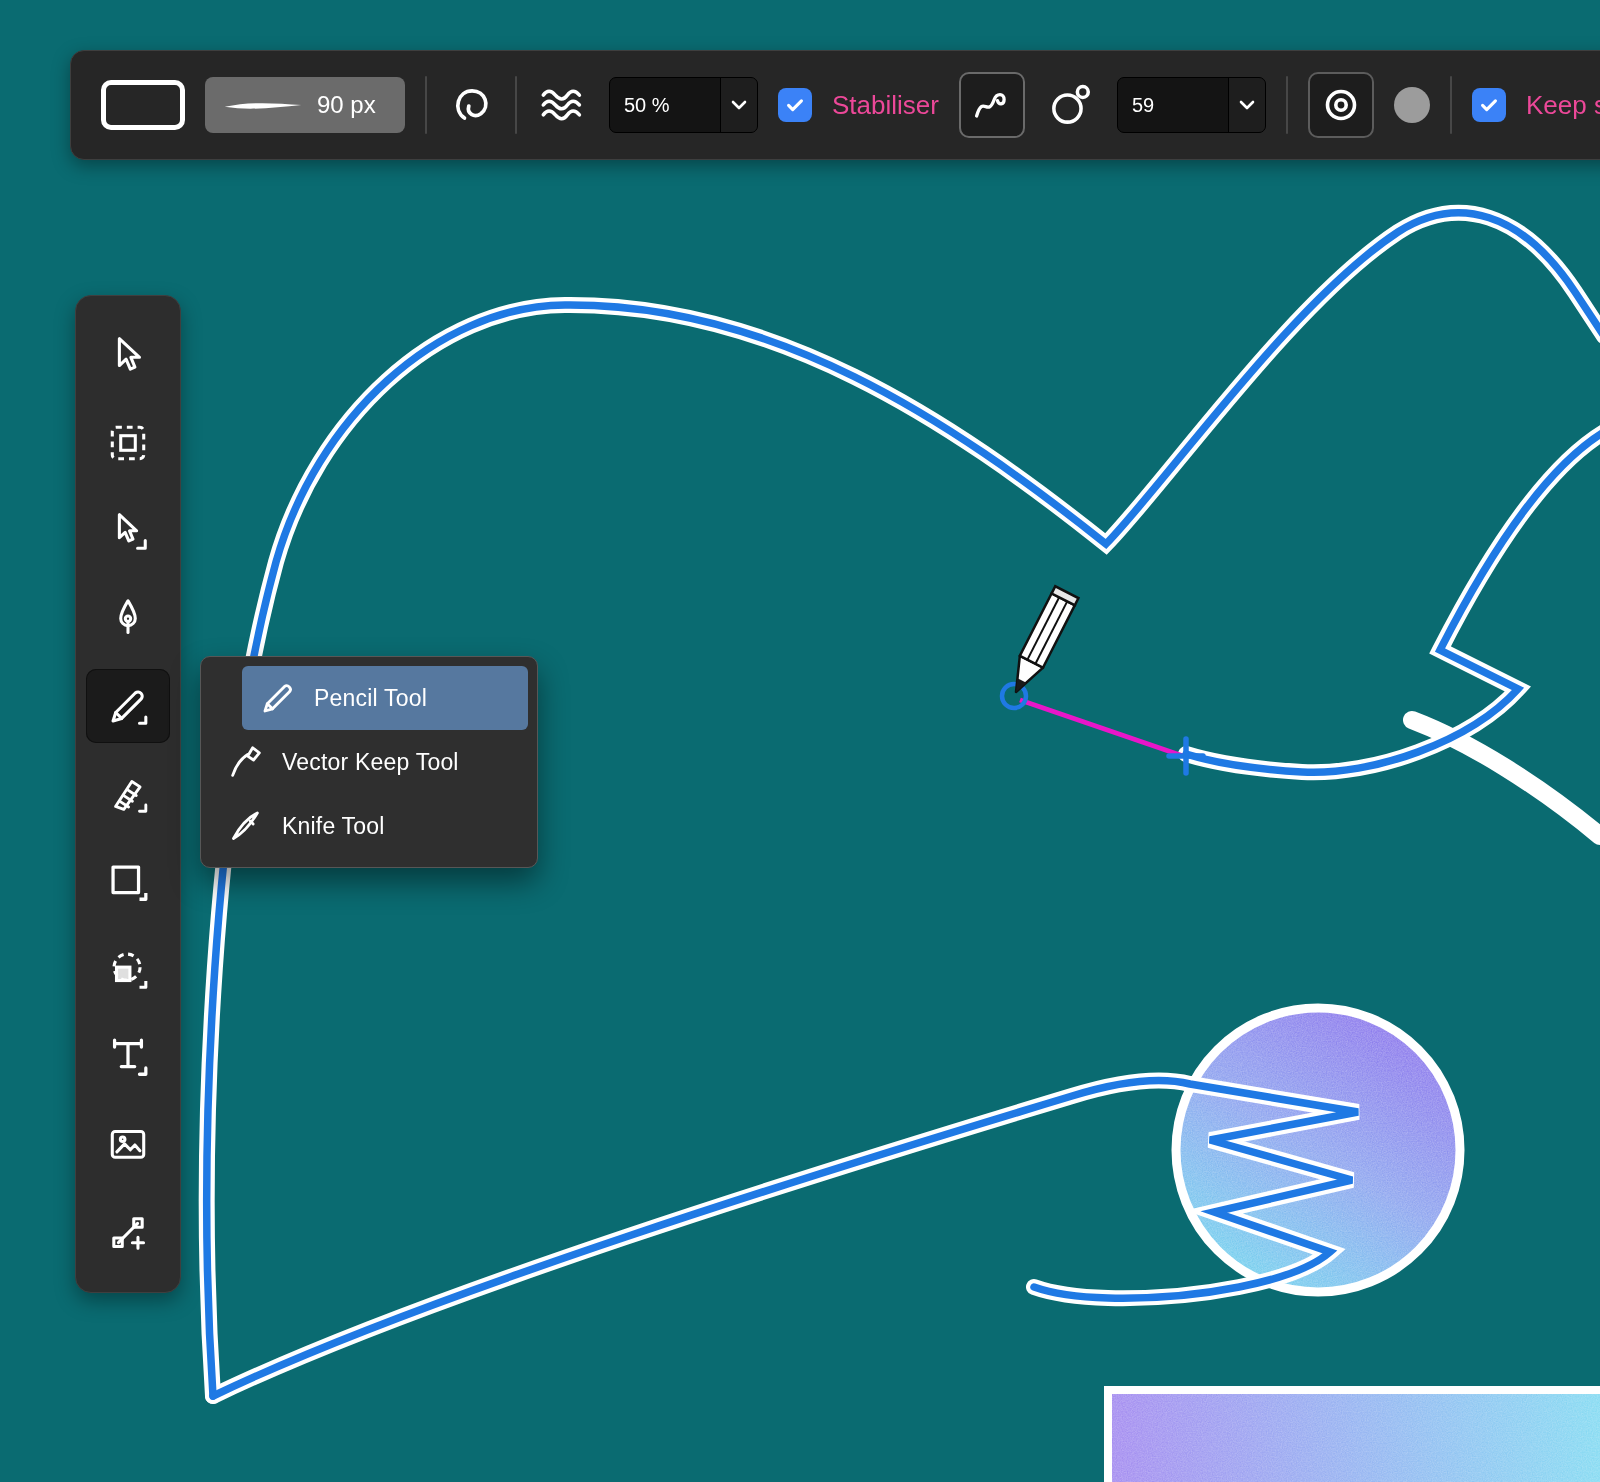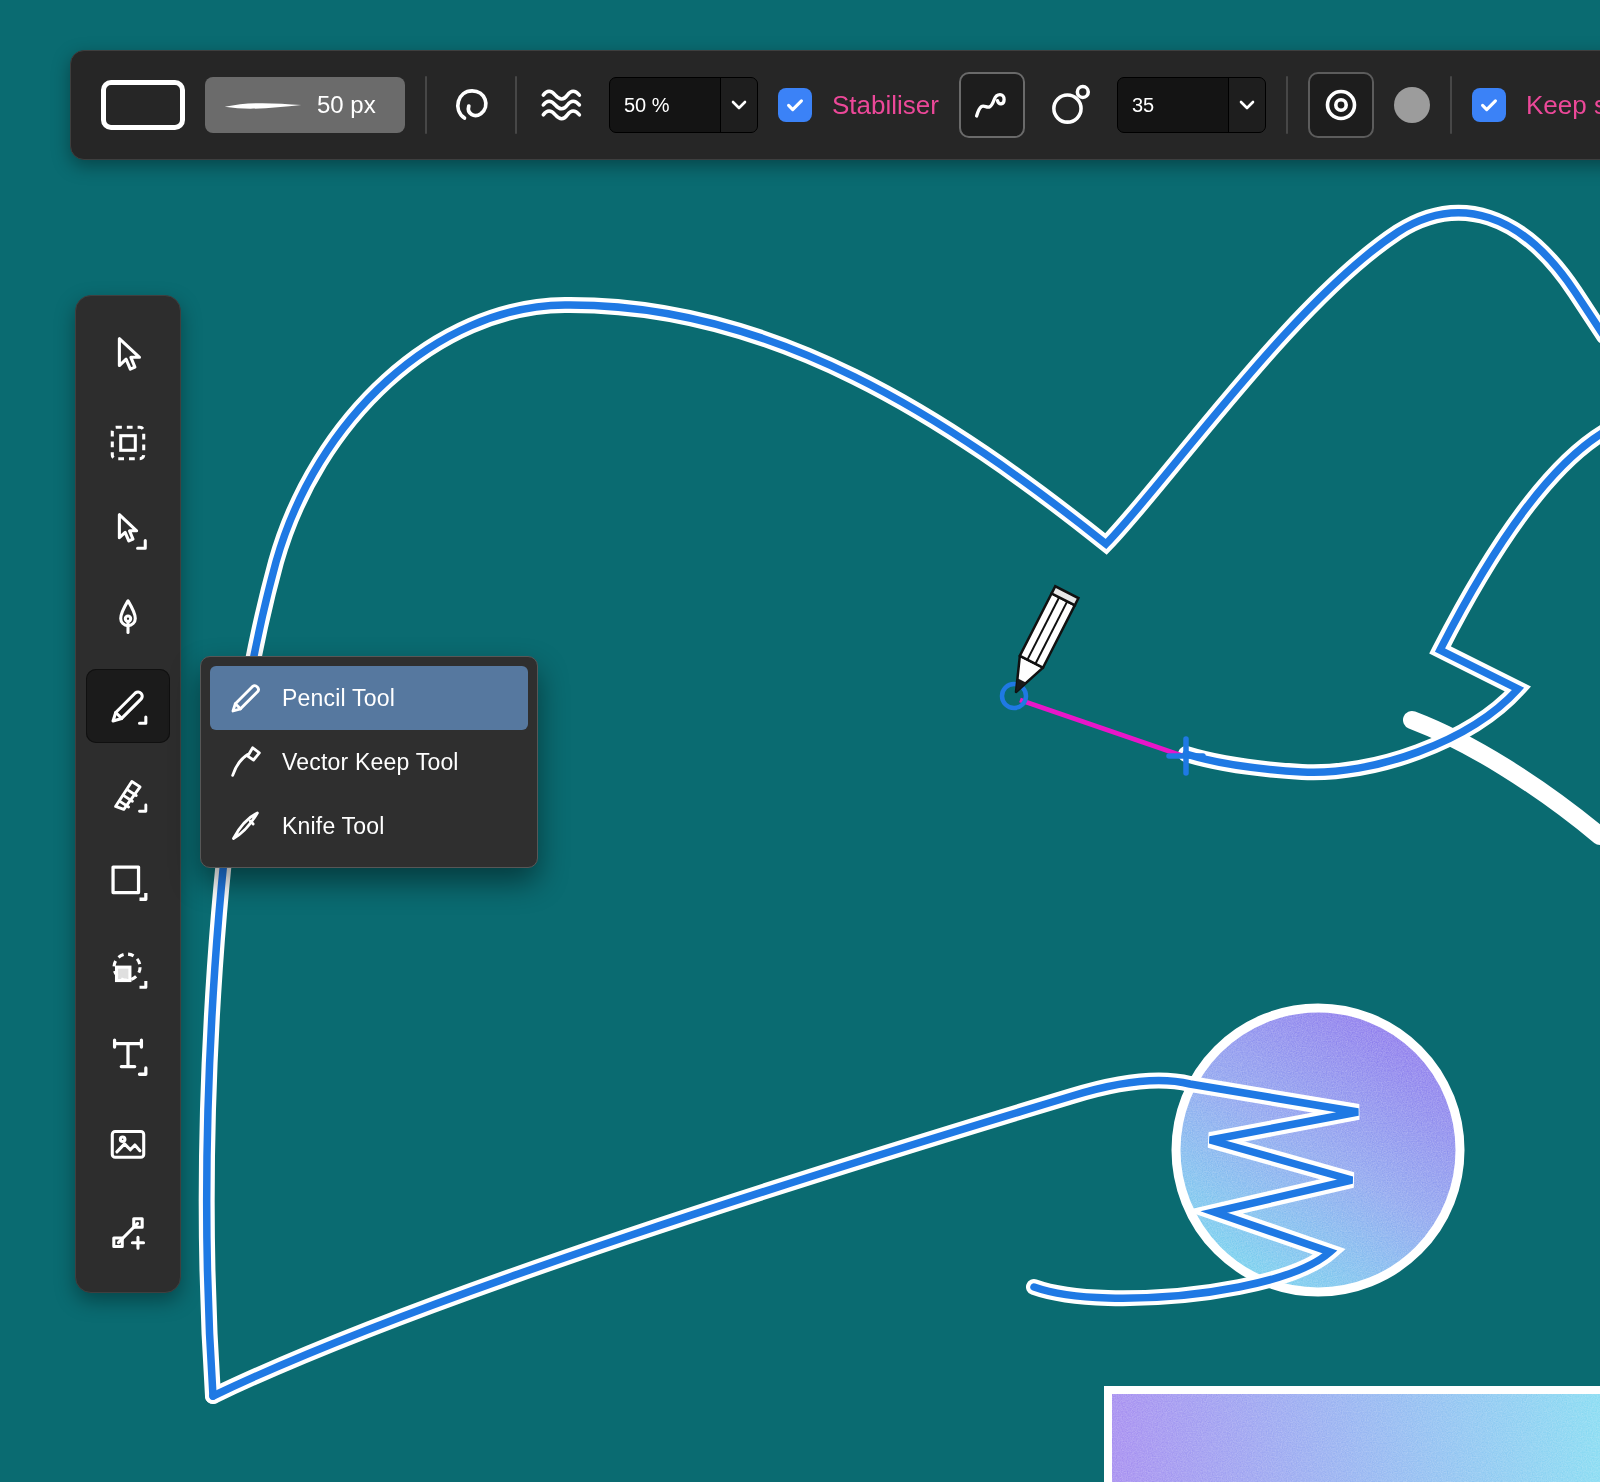--- a/index.html
+++ b/index.html
@@ -44,21 +44,21 @@
   .tool-btn.selected{background:#1b1b1b;box-shadow:inset 0 0 0 1px #101010;}
 
   
   .flyout{
     position:absolute;left:200px;top:656px;width:338px;
     background:#2f2f2f;border:1.5px solid #575757;border-radius:10px;
     box-shadow:0 14px 30px rgba(0,0,0,.45);
     padding:9px;box-sizing:border-box;z-index:30;
   }
   .flyout-item{display:flex;align-items:center;gap:16px;height:64px;border-radius:6px;padding:0 10px 0 16px;cursor:default;}
-  .flyout-item.selected{background:#56789f;}
+  .flyout-item.selected{background:#56789f;margin-left:32px;}
   .flyout-item .lbl{color:#fff;font-size:23px;letter-spacing:.2px;}
 </style>
 </head>
 <body>
 
 <div class="stage">
 
   <svg class="canvas" viewBox="0 0 1600 1482" xmlns="http://www.w3.org/2000/svg">
     <defs>
       <linearGradient id="circGrad" x1="0.78" y1="0" x2="0.18" y2="1">
@@ -119,21 +119,21 @@
   </svg>
 
   <div class="ctx-toolbar">
 
     <div class="style-swatch"></div>
 
     <div class="stroke-box">
       <svg width="84" height="20" viewBox="0 0 90 20">
         <path d="M4 12 C30 6 58 8 86 10 C58 13 30 16 4 12 Z" fill="#fff"></path>
       </svg>
-      <span class="val">50 px</span>
+      <span class="val">90 px</span>
     </div>
 
     <div class="divider"></div>
 
     <button class="icon-btn">
       <svg width="48" height="44" viewBox="0 0 44 40">
         <path d="M16 32 C5 24 10 7 23 7 C35 7 40 21 31 28 C25 32 18 28 20 21" fill="none" stroke="#fff" stroke-width="3.4" stroke-linecap="round"></path>
       </svg>
     </button>
 
@@ -172,21 +172,21 @@
     </div>
 
     <button class="icon-btn">
       <svg width="52" height="48" viewBox="0 0 44 40">
         <circle cx="19" cy="23" r="11.5" fill="none" stroke="#fff" stroke-width="3"></circle>
         <circle cx="32" cy="9" r="4.6" fill="none" stroke="#fff" stroke-width="3"></circle>
       </svg>
     </button>
 
     <div class="combo">
-      <span class="combo-val">35</span>
+      <span class="combo-val">59</span>
       <span class="combo-arrow">
         <svg width="16" height="12" viewBox="0 0 16 12">
             <path d="M2 3 l6 6 6-6" fill="none" stroke="#fff" stroke-width="2.6" stroke-linecap="round" stroke-linejoin="round"></path>
           </svg>
       </span>
     </div>
 
     <div class="divider"></div>
 
     <div class="icon-frame" style="border-color:#5c5c5c;">

